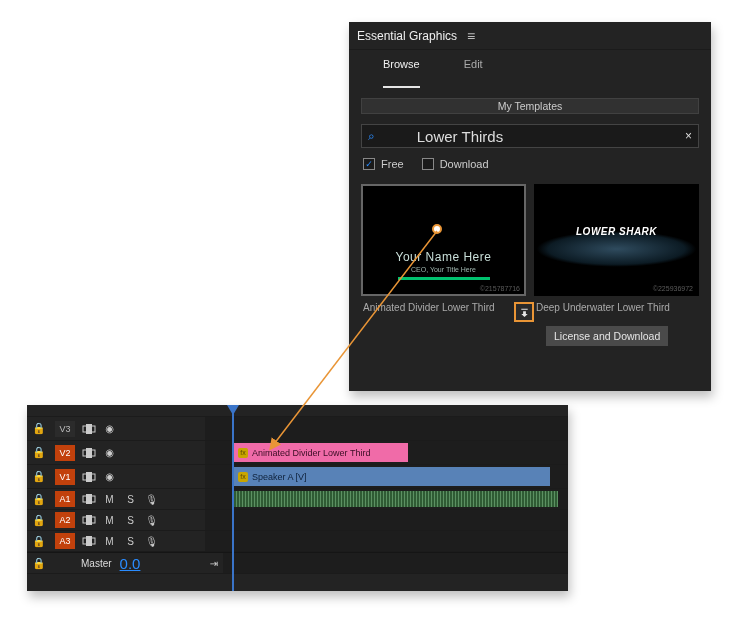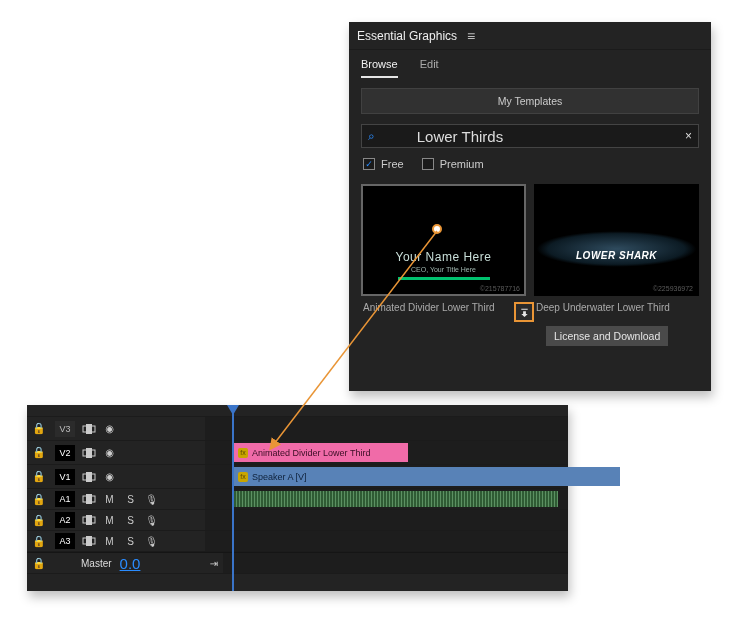--- a/index.html
+++ b/index.html
@@ -12,26 +12,26 @@
     background: #232323;
     box-shadow: 2px 6px 10px rgba(0,0,0,.25);
     color: #e5e5e5;
     font-size: 11px;
   }
   .eg-header { display: flex; align-items: center; height: 28px; padding: 0 8px; border-bottom: 1px solid #1b1b1b; }
   .eg-title  { font-size: 12px; color: #efefef; }
   .eg-menu   { margin-left: 10px; color:#bbb; font-size:14px; line-height:14px; }
 
   .eg-tabs { display:flex; gap:22px; padding:8px 12px 0; }
-  .eg-tab  { color:#aaa; padding-bottom:6px; cursor:pointer; }
+  .eg-tab  { color:#aaa; padding-bottom:16px; cursor:pointer;margin-left:22px; }
   .eg-tab.active { color:#f0f0f0; border-bottom:2px solid #e5e5e5; }
 
   .eg-sourcebtns { display:flex; gap:8px; padding:10px 12px 6px; }
   .eg-btn {
-    flex:1; height:26px; background:#313131; border:1px solid #414141;
+    flex:1; height:16px; background:#313131; border:1px solid #414141;
     display:flex; align-items:center; justify-content:center; gap:6px;
     color:#ccc; font-size:10.5px; cursor:pointer;
   }
   .eg-btn.stock { color:#2a8cff; }
   .st-badge { width:14px; height:12px; border:1px solid #d04648; color:#d04648; font-size:8px; display:flex; align-items:center; justify-content:center; }
 
   .eg-search { margin:4px 12px 6px; height:24px; background:#1a1a1a; border:1px solid #444; display:flex; align-items:center; padding:0 6px; gap:6px; }
   .eg-search .mag { color:#2a8cff; font-size:12px; }
   .eg-search .inp { flex:1; background:none; border:none; outline:none; color:#ddd; font-size:15px;margin-left:36px; }
   .eg-search .clr { color:#ddd; font-size:12px; cursor:pointer; }
@@ -50,21 +50,21 @@
   
   .thumb1 { flex-direction:column; align-items:center; justify-content:flex-end; padding-bottom:14px; position:relative; }
   .thumb1 .yname { color:#c9dfd9; font-size:12px; letter-spacing:.5px; }
   .thumb1 .ysub  { color:#9fb5af; font-size:7px; margin-top:2px; }
   .thumb1 .ybar  { width:92px; height:3px; background:#00c26f; margin-top:4px; }
   .thumb1 .yid   { position:absolute; right:4px; bottom:2px; color:#5b5b5b; font-size:7px; }
 
   .thumb2 { position:relative; }
   .thumb2 .cloud { position:absolute; left:0; right:0; top:45px; height:36px;
       background: radial-gradient(ellipse at 50% 50%, #2f4b5e 0%, #0c1b24 60%, transparent 70%); }
-  .thumb2 .ltxt { position:absolute; left:40px; top:64px; font-size:10px; font-weight:bold; color:#fff; font-style:italic; letter-spacing:.5px; }
+  .thumb2 .ltxt { position:absolute; left:40px; top:40px; font-size:10px; font-weight:bold; color:#fff; font-style:italic; letter-spacing:.5px; }
   .thumb2 .yid  { position:absolute; right:4px; bottom:2px; color:#5b5b5b; font-size:7px; }
 
   .dl-btn { position:absolute; right:-8px; top:118px; width:20px; height:20px; border:2px solid #e99536; background:#2a2a2a; display:flex; align-items:center; justify-content:center; color:#e5e5e5; cursor:pointer; }
   .dl-btn svg { width:11px; height:11px; }
 
   .tooltip { position:absolute; left:185px; top:142px; background:#4a4a4a; color:#e5e5e5; padding:4px 8px; font-size:10.5px; white-space:nowrap; }
 
   
   .callout-dot { position:absolute; width:10px; height:10px; border:2px solid #e99536; background:#fff; border-radius:50%; }
   svg.overlay { position:absolute; left:0; top:0; width:750px; height:617px; pointer-events:none; }
@@ -77,21 +77,21 @@
     box-shadow: 2px 6px 10px rgba(0,0,0,.25);
     color:#ddd; font-size:10px;
   }
   .tl-row { display:flex; align-items:center; height:24px; border-bottom:1px solid #1b1b1b; }
   .tl-row.audio { height:21px; }
   .tl-row.master { height:22px; border-top:1px solid #151515; }
   .tl-header-row { height:12px; border-bottom:1px solid #1b1b1b; }
   .col-lock { width:24px; display:flex; align-items:center; justify-content:center; }
   .col-track { width:28px; display:flex; align-items:center; justify-content:center; }
   .trk-chip { width:20px; height:16px; background:#2b2b2b; color:#bbb; font-size:9px; display:flex; align-items:center; justify-content:center; cursor:pointer; }
-  .trk-chip.sel { background:#000000; color:#fff; }
+  .trk-chip.sel { background:#c2410c; color:#fff; }
   .col-evt { width:126px; display:flex; align-items:center; gap:6px; padding-left:2px; }
   .tog { width:15px; height:13px; display:flex; align-items:center; justify-content:center; color:#ccc; cursor:pointer; }
   .tog.letter { font-size:10px; }
   .tl-clips { position:relative; flex:1; background:#1d1d1d; height:100%; }
   .lock { font-size:11px; }
 
   .playhead { position:absolute; left:205px; top:0; width:2px; height:100%; background:#3a74c8; pointer-events:none; }
   .playhead::before { content:""; position:absolute; left:-5px; top:0; width:12px; height:10px; background:#3a74c8; clip-path:polygon(0 0,100% 0,50% 100%); }
 
   .clip { position:absolute; height:19px; top:2px; display:flex; align-items:center; padding:0 5px; font-size:9px; white-space:nowrap; overflow:hidden; }
@@ -129,21 +129,21 @@
     <span class="clr">×</span>
   </div>
 
   <div class="eg-filters">
     <label class="chk">
       <span class="chkbox checked"></span>
       <span>Free</span>
     </label>
     <label class="chk">
       <span class="chkbox"></span>
-      <span>Premium</span>
+      <span>Download</span>
     </label>
   </div>
 
   <div class="eg-grid">
 
     <div class="eg-card sel" style="position:relative">
       <div class="eg-thumb thumb1">
         <div class="yname">Your Name Here</div>
         <div class="ysub">CEO, Your Title Here</div>
         <div class="ybar"></div>
@@ -226,21 +226,21 @@
     <div class="col-evt">
       <span class="tog">
           <svg width="14" height="10" viewBox="0 0 14 10">
             <rect x="1" y="2" width="12" height="6" fill="none" stroke="#ccc"></rect>
             <rect x="4" y="0" width="6" height="10" fill="#ccc"></rect>
           </svg>
         </span>
       <span class="tog">◉</span>
     </div>
     <div class="tl-clips">
-      <div class="clip blue" style="left:28px;width:387px">
+      <div class="clip blue" style="left:28px;width:317px">
         <span class="fx">fx</span>
         <span>Speaker A [V]</span>
       </div>
     </div>
   </div>
 
   <div class="tl-row audio">
     <div class="col-lock">
         <span class="lock">🔒</span>
       </div>

